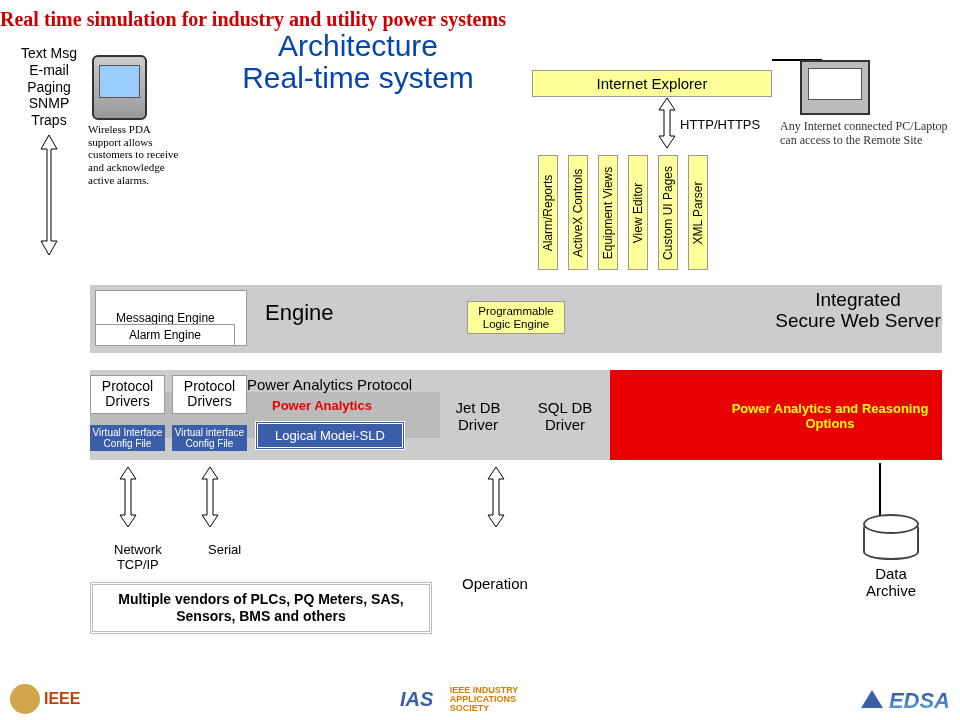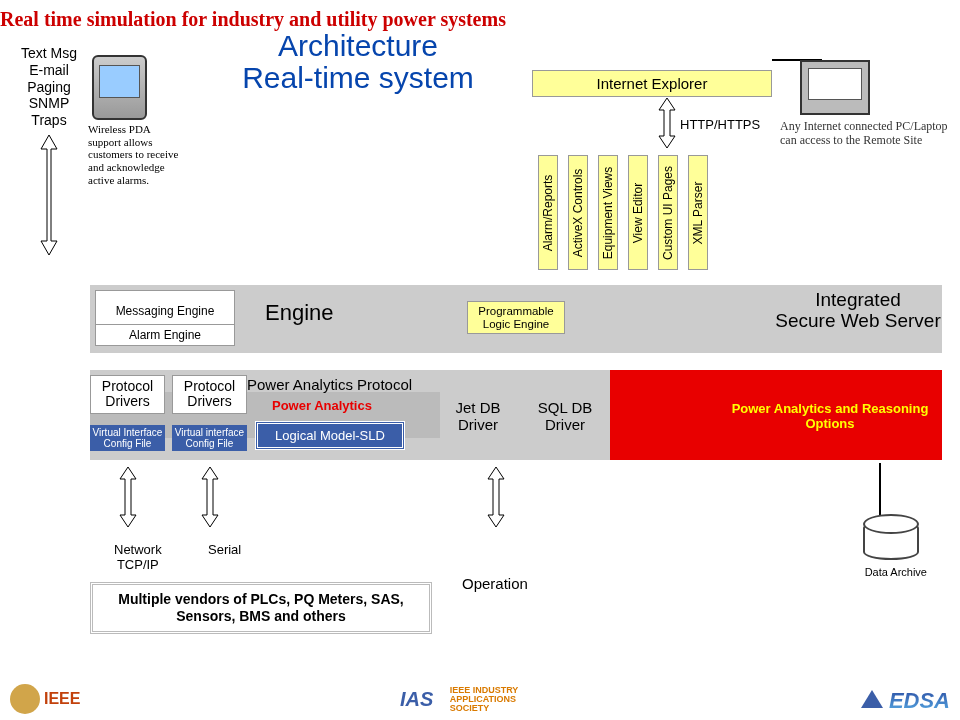--- a/index.html
+++ b/index.html
@@ -24,21 +24,21 @@
   .pc-block { position:absolute; left:780px; top:60px; width:170px; }
   .pc-icon { width:70px; height:55px; background:#bbb; border:2px solid #333; position:relative; margin-left:20px; }
   .pc-icon::before { content:""; position:absolute; left:6px; top:6px; right:6px; height:30px; background:#fff; border:1px solid #555; }
   .pc-block .caption { font-size:12px; color:#333; line-height:1.2; margin-top:4px; font-family: Georgia, serif; }
 
   .layer-grey { position:absolute; left:90px; top:285px; right:18px; height:68px; background:#ccc; }
   .layer-red  { position:absolute; left:90px; top:370px; right:18px; height:90px; background:#e80000; }
   .layer-grey2 { position:absolute; left:90px; top:370px; width:520px; height:90px; background:#ccc; }
   .layer-grey2 .inner { position:absolute; left:0; top:22px; width:350px; height:46px; background:#bbb; }
 
-  .msg-box { position:absolute; left:95px; top:290px; width:140px; background:#fff; border:1px solid #999; text-align:center; font-size:12px; padding:13px; }
+  .msg-box { position:absolute; left:95px; top:290px; width:152px; background:#fff; border:1px solid #999; text-align:left; font-size:12px; padding:20px; }
   .alm-box { position:absolute; left:95px; top:324px; width:140px; background:#fff; border:1px solid #999; text-align:center; font-size:12px; padding:3px; }
   .server-label { position:absolute; left:265px; top:300px; font-size:22px; }
   .prog-box { position:absolute; left:467px; top:301px; width:98px; background:#ffff99; border:1px solid #999; text-align:center; font-size:11.5px; padding:3px; line-height:1.1; }
   .int-label { position:absolute; left:768px; top:290px; font-size:19px; text-align:center; width:180px; line-height:1.1; }
 
   .pd-box { position:absolute; width:75px; background:#fff; border:1px solid #999; text-align:center; font-size:14px; padding:3px; line-height:1.1; }
   .cfg-box { position:absolute; width:75px; background:#3b5ea8; color:#fff; text-align:center; font-size:10px; padding:2px; }
   .pad-title { position:absolute; left:247px; top:376px; font-size:15px; }
   .pa-red { position:absolute; left:272px; top:398px; color:#e80000; font-size:13px; font-weight:bold; }
   .lm-box { position:absolute; left:255px; top:421px; width:150px; background:#3b5ea8; color:#fff; text-align:center; font-size:13px; padding:4px; border:3px double #fff; }
@@ -46,21 +46,21 @@
   .pa-reason { position:absolute; left:730px; top:402px; color:#ff0; font-size:13px; font-weight:bold; text-align:center; width:200px; line-height:1.15; }
 
   .small-ud { position:absolute; width:20px; }
   .net-lbl1 { position:absolute; left:114px; top:542px; font-size:13px; text-align:center; }
   .net-lbl2 { position:absolute; left:208px; top:542px; font-size:13px; }
   .plc-box { position:absolute; left:90px; top:582px; width:342px; border:3px double #bbb; text-align:center; font-size:14px; font-weight:bold; padding:6px; line-height:1.2; }
   .op-lbl { position:absolute; left:462px; top:575px; font-size:15px; }
   .da-cyl { position:absolute; left:855px; top:520px; width:72px; text-align:center; }
   .cyl { width:56px; height:40px; border:2px solid #444; border-radius: 50%/20%; position:relative; margin:0 auto; }
   .cyl::before { content:""; position:absolute; left:-2px; right:-2px; top:-8px; height:16px; border:2px solid #444; border-radius:50%; background:#fff; }
-  .da-cyl .lbl { font-size:11px; line-height:1.1; margin-top:6px;text-align:right; }
+  .da-cyl .lbl { font-size:15px; line-height:1.1; margin-top:6px; }
 
   .sponsors { position:absolute; left:10px; bottom:6px; right:10px; display:flex; justify-content:space-between; align-items:flex-end; }
   .sponsors .logo { font-size:10px; color:#555; display:flex; align-items:center; gap:4px; }
   .sponsors .keyhole { width:30px; height:30px; background:#d1a54a; border-radius:50%; }
   .sponsors .edsa { font-size:22px; font-style:italic; font-weight:bold; background: linear-gradient(#2a4aa0,#5ab0e8); -webkit-background-clip:text; color:transparent; }
   .sponsors .ias { font-size:9px; color:#d97a00; font-weight:bold; line-height:1.0; }
 </style>
 </head>
 <body>
 

